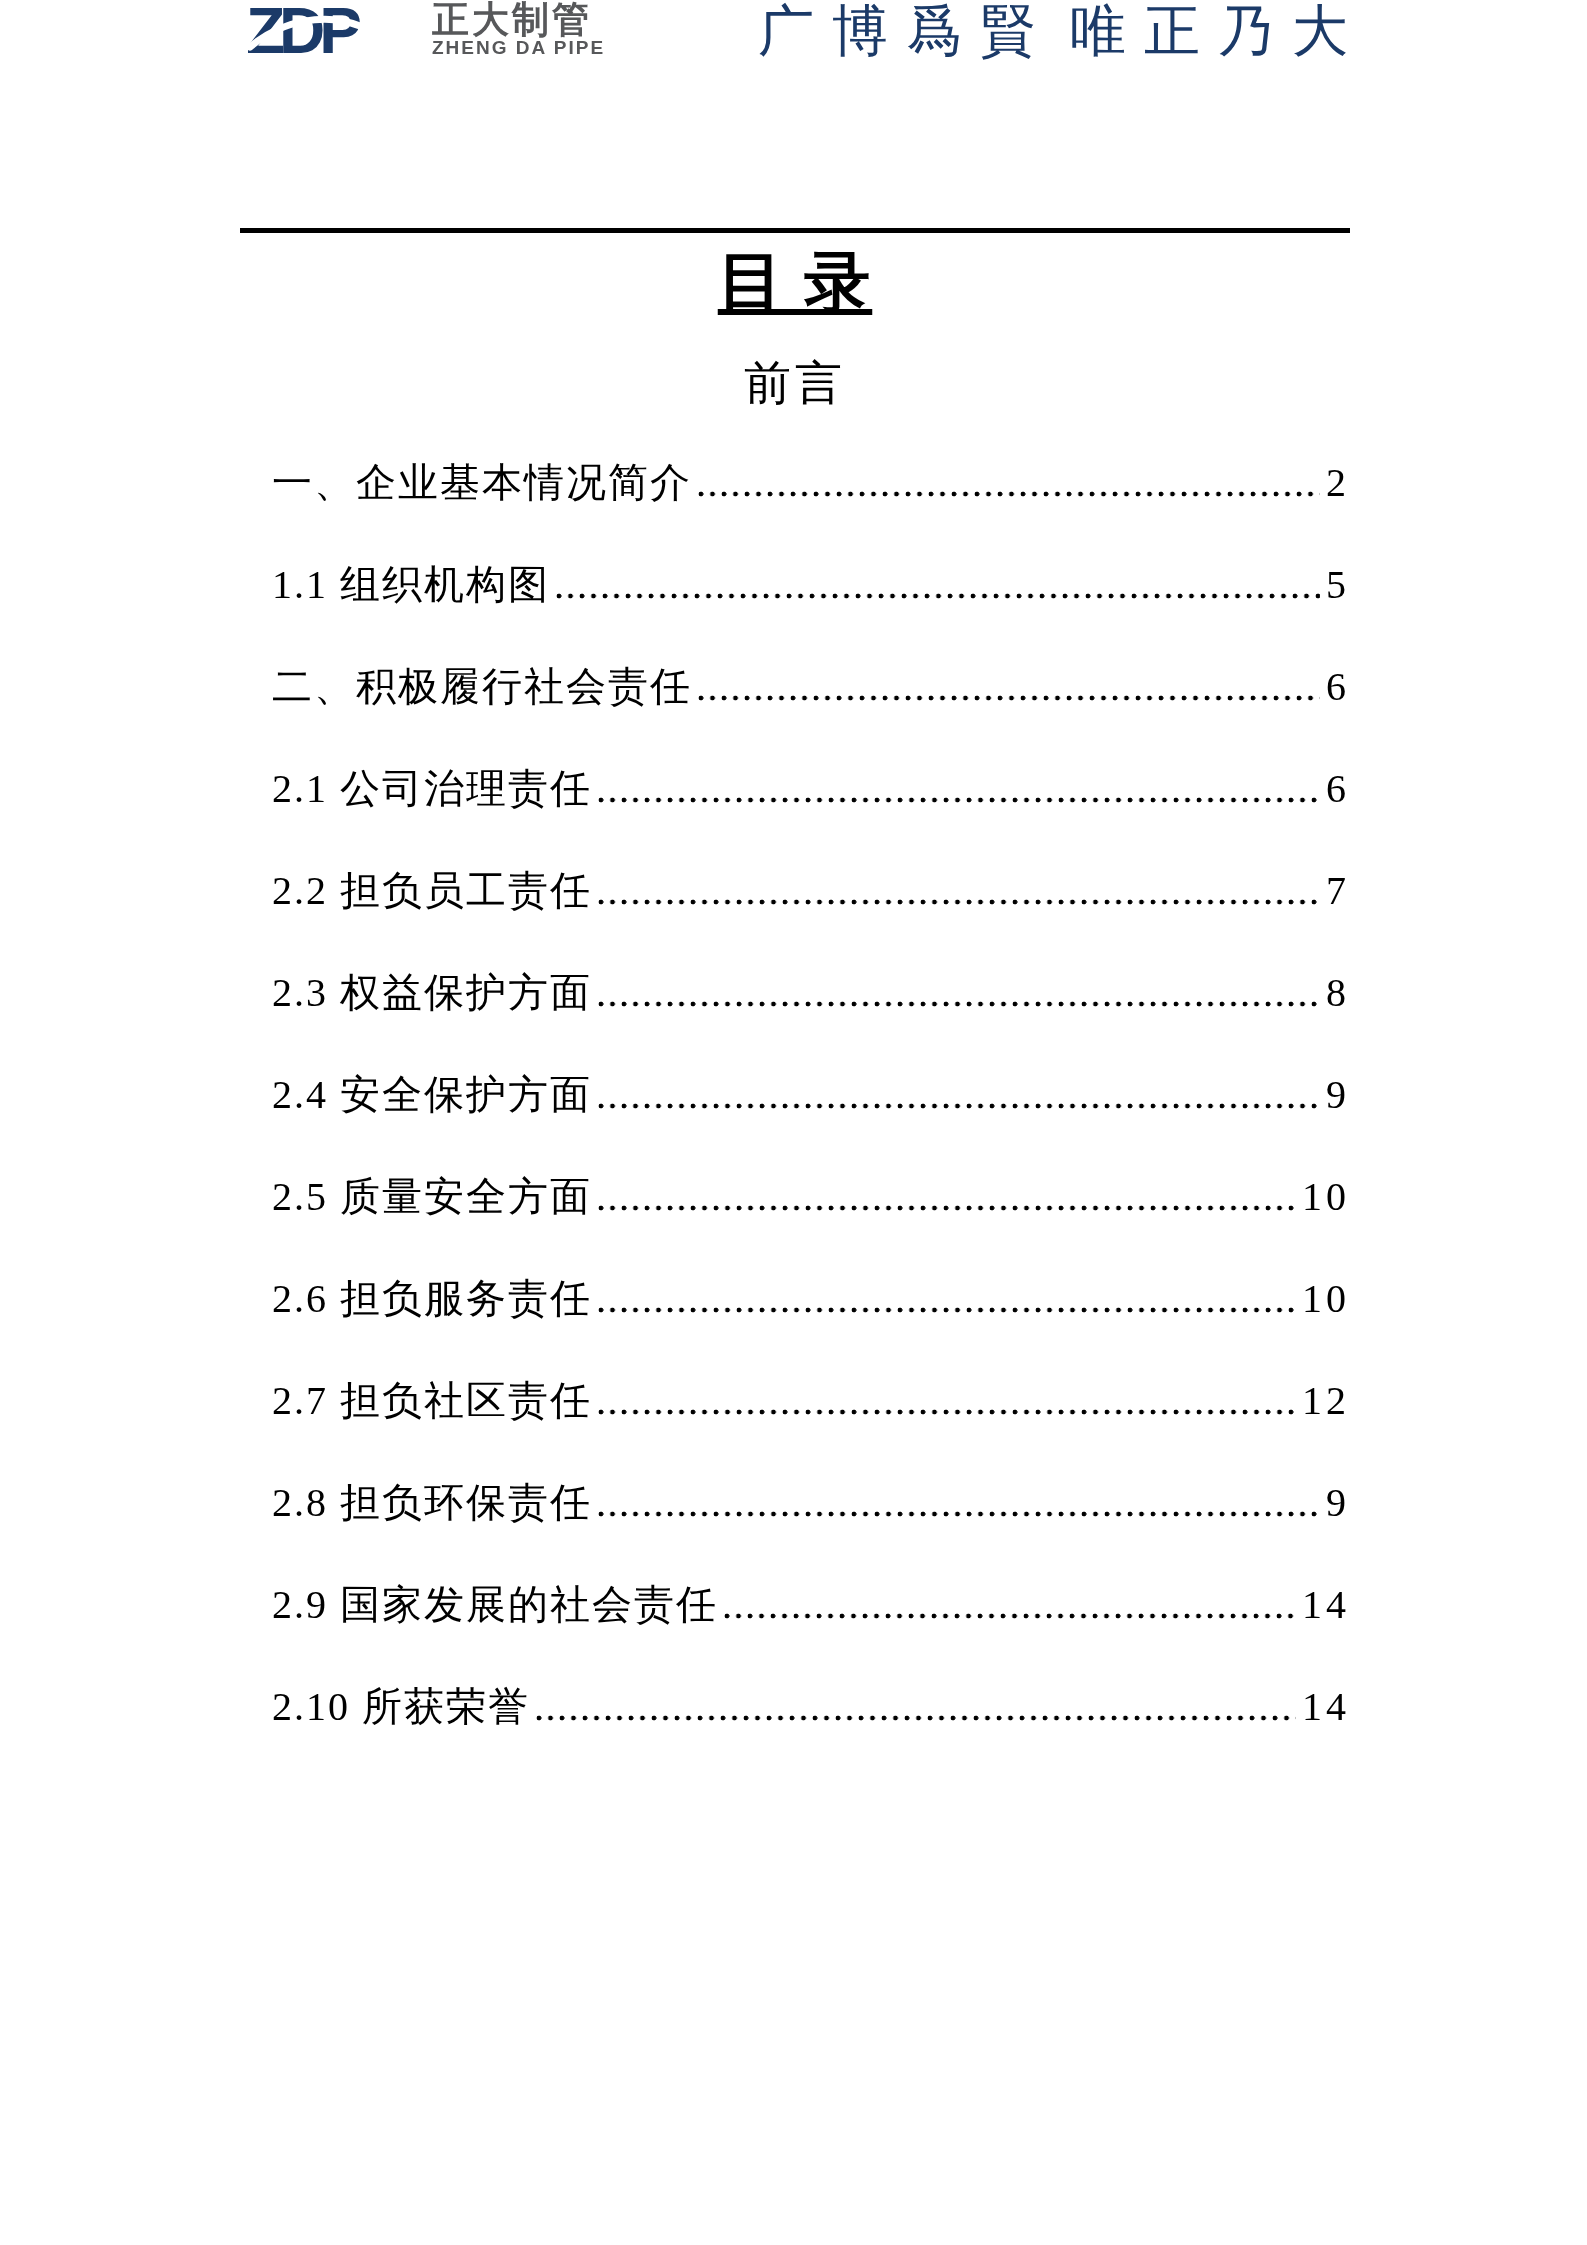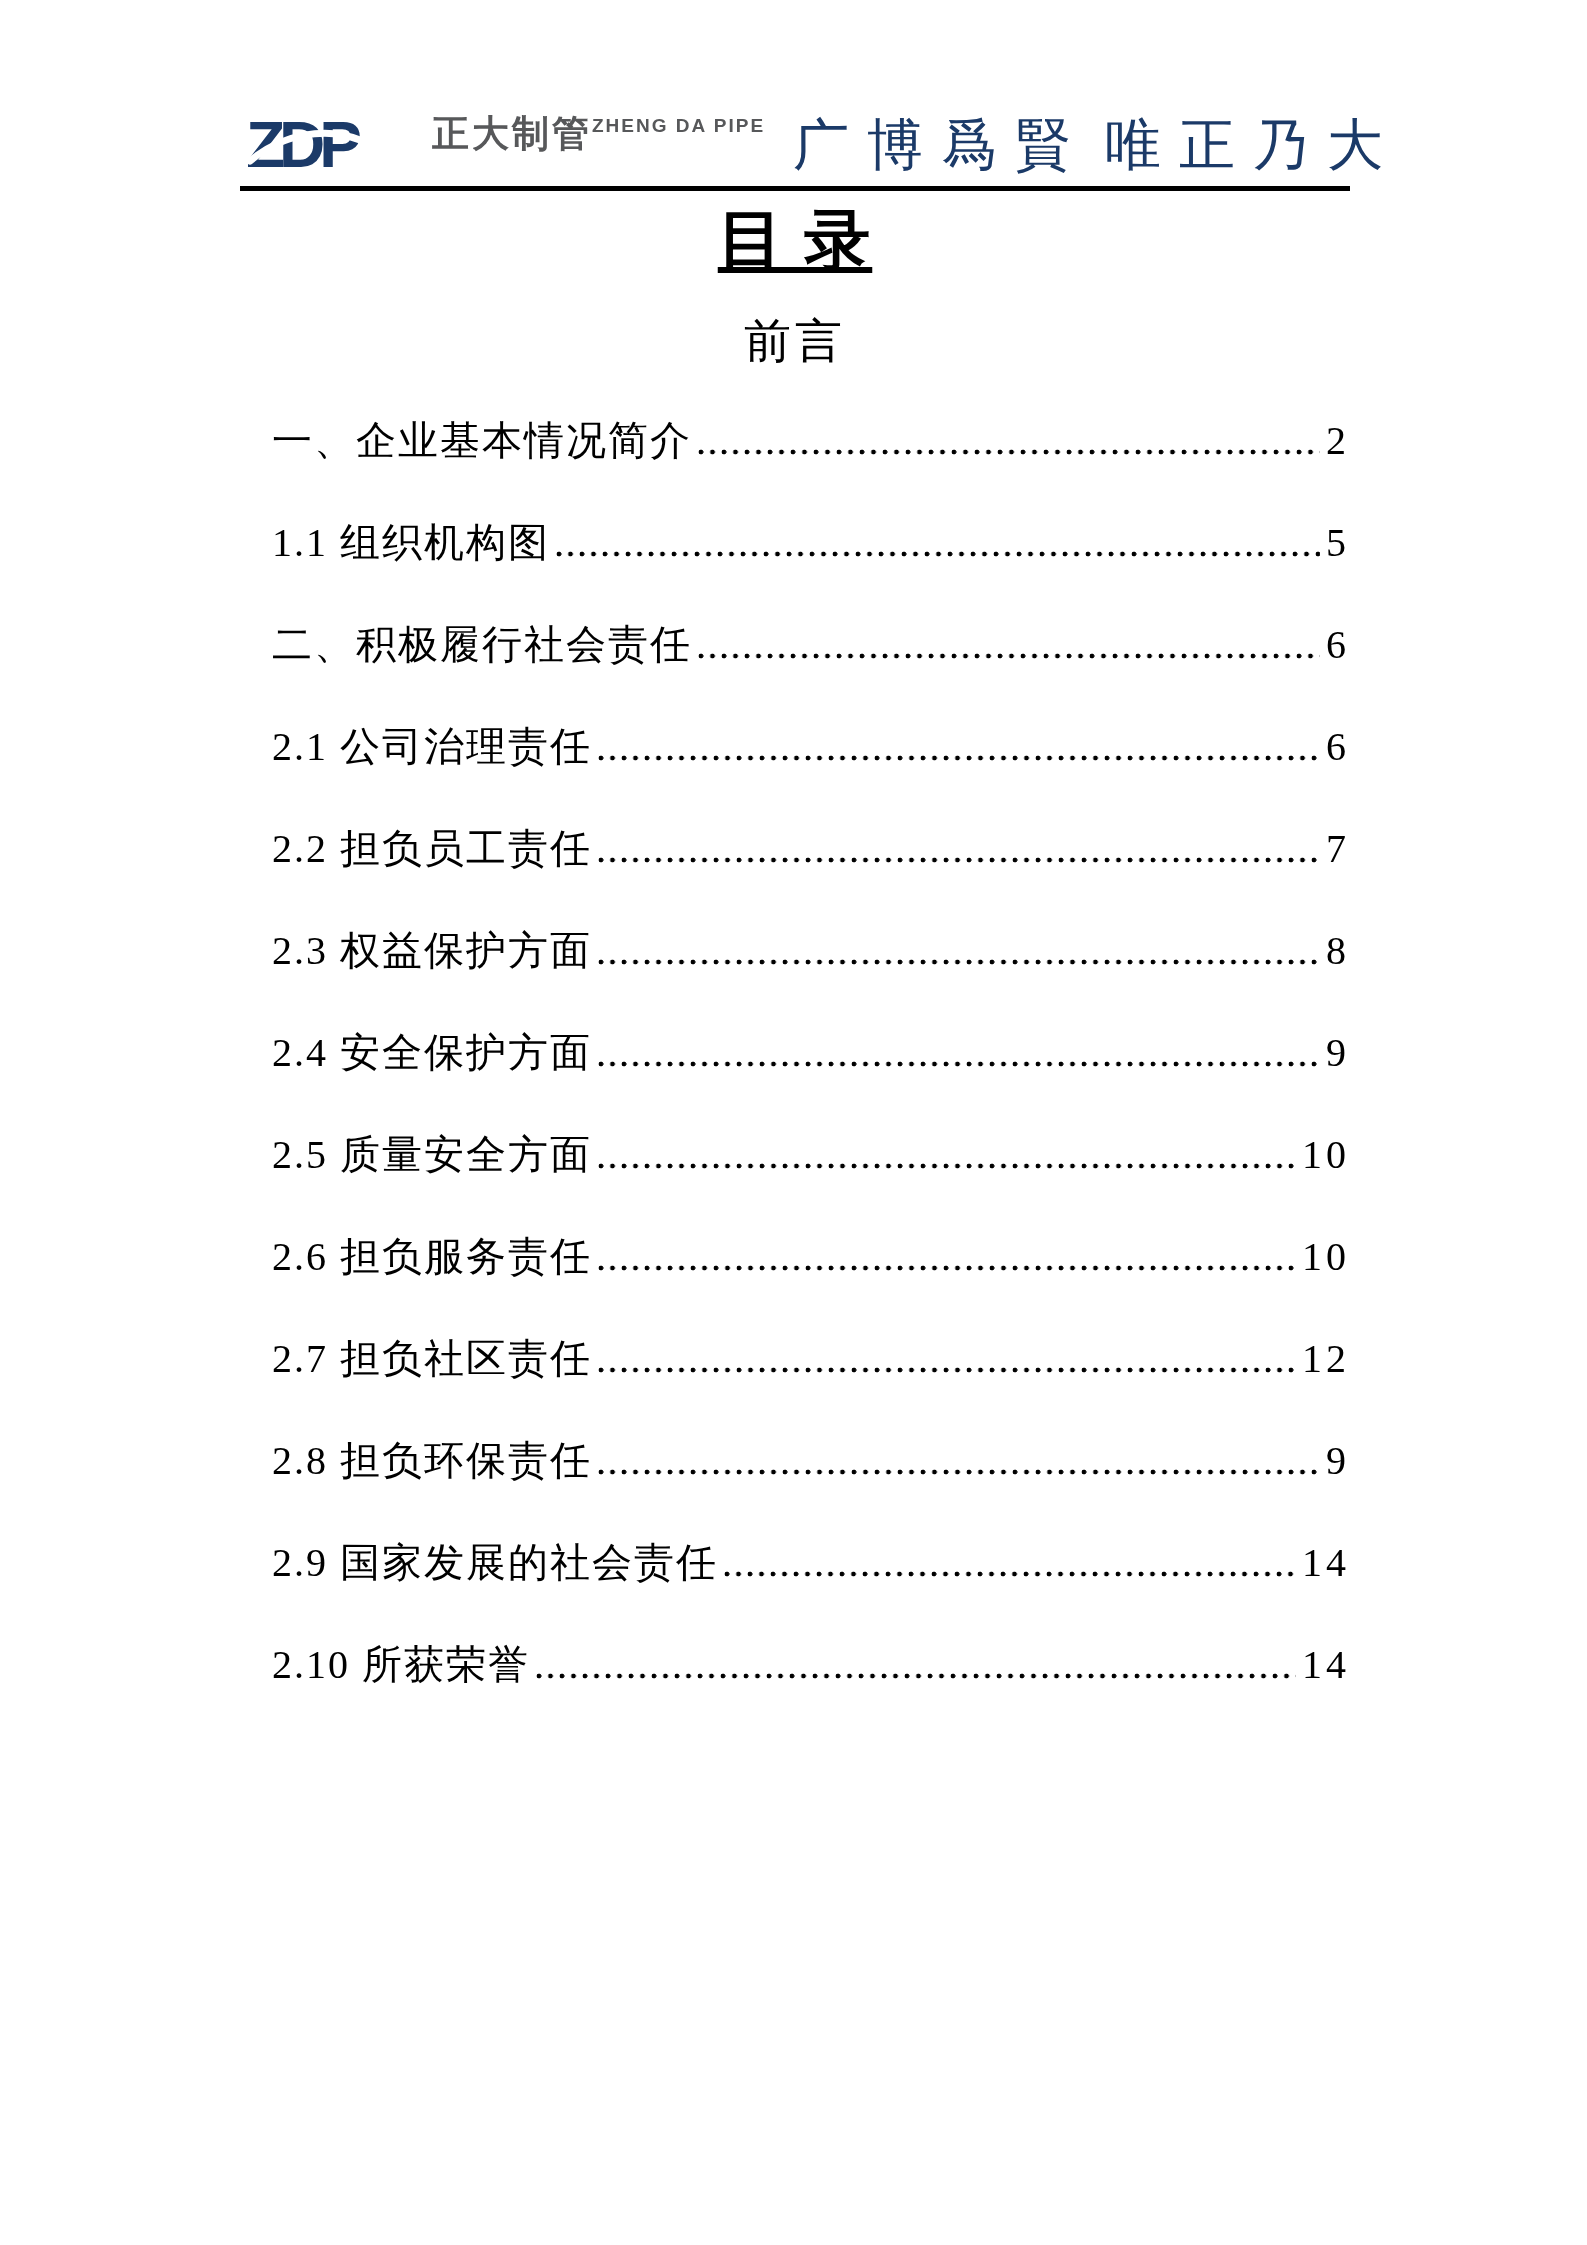--- a/index.html
+++ b/index.html
@@ -23,31 +23,30 @@
     position:absolute;
     left:240px;
     top:0;
     width:1110px;
   }
   
   .header{
     display:flex;
     justify-content:space-between;
     align-items:flex-start;
-    padding-top:114px;
-    height:186px;
+    height:228px;
   }
   .logo{
     display:flex;
     align-items:flex-start;
     gap:14px;
     margin-left:8px;
   }
   .logo-mark{display:block;}
-  .logo-textcol{display:flex;flex-direction:row;justify-content:flex-start;padding-top:2px;}
+  .logo-textcol{display:flex;flex-direction:column;justify-content:flex-start;padding-top:2px;}
   .logo-cn{
     font-family:"Liberation Sans","DejaVu Sans",sans-serif;
     font-weight:bold;
     font-size:37px;
     line-height:36px;
     letter-spacing:3px;
     color:var(--logo-gray);
     white-space:nowrap;
   }
   .logo-en{

